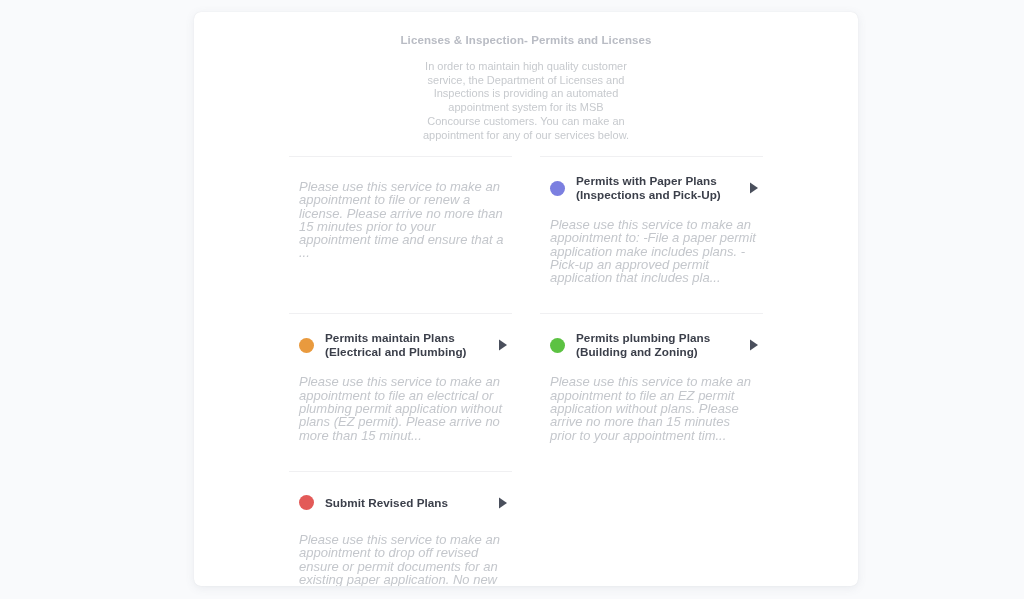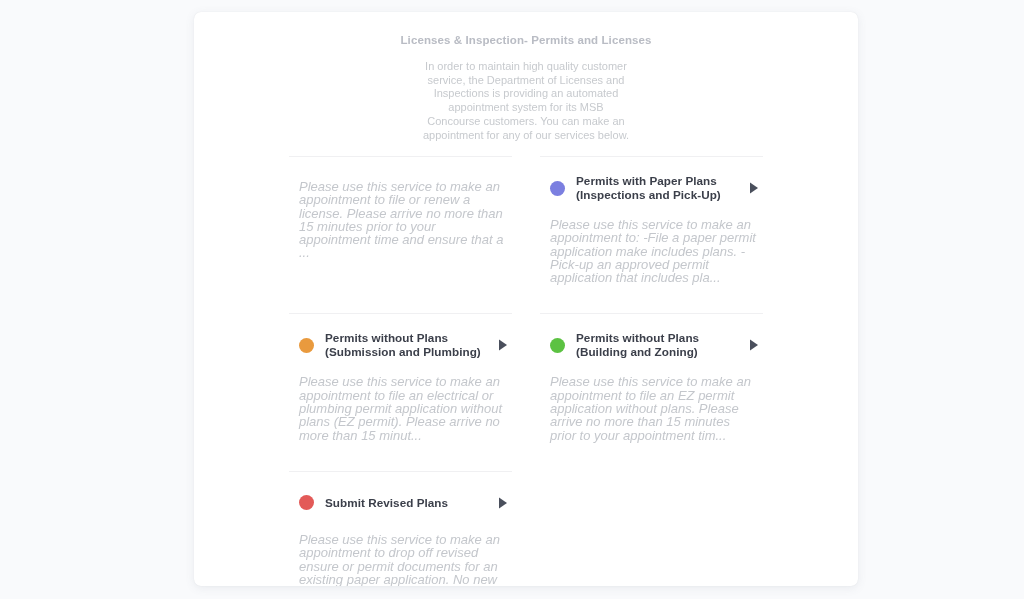--- a/index.html
+++ b/index.html
@@ -144,33 +144,33 @@
               <svg width="10" height="12" viewBox="0 0 10 12">
                 <path d="M1 0.6 L1 11.4 L9 6 Z" fill="#4a4f5c"></path>
               </svg>
             </span>
           </div>
           <div class="service-desc">Please use this service to make an appointment to: -File a paper permit application make includes plans. -Pick-up an approved permit application that includes pla...</div>
         </div>
         <div class="service">
           <div class="service-head">
             <span class="dot" style="background: rgb(233, 154, 62);"></span>
-            <span class="service-title">Permits without Plans (Submission and Plumbing)</span>
+            <span class="service-title">Permits maintain Plans (Electrical and Plumbing)</span>
             <span class="arrow-icon">
               <svg width="10" height="12" viewBox="0 0 10 12">
                 <path d="M1 0.6 L1 11.4 L9 6 Z" fill="#4a4f5c"></path>
               </svg>
             </span>
           </div>
           <div class="service-desc">Please use this service to make an appointment to file an electrical or plumbing permit application without plans (EZ permit). Please arrive no more than 15 minut...</div>
         </div>
         <div class="service">
           <div class="service-head">
             <span class="dot" style="background: rgb(92, 194, 66);"></span>
-            <span class="service-title">Permits without Plans (Building and Zoning)</span>
+            <span class="service-title">Permits plumbing Plans (Building and Zoning)</span>
             <span class="arrow-icon">
               <svg width="10" height="12" viewBox="0 0 10 12">
                 <path d="M1 0.6 L1 11.4 L9 6 Z" fill="#4a4f5c"></path>
               </svg>
             </span>
           </div>
           <div class="service-desc">Please use this service to make an appointment to file an EZ permit application without plans. Please arrive no more than 15 minutes prior to your appointment tim...</div>
         </div>
         <div class="service">
           <div class="service-head">

